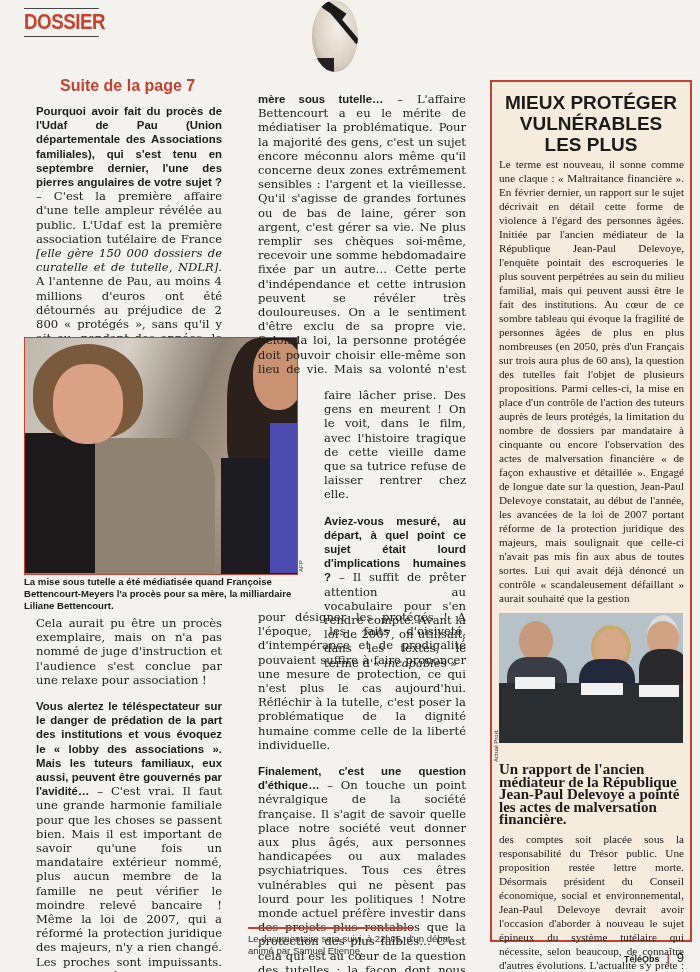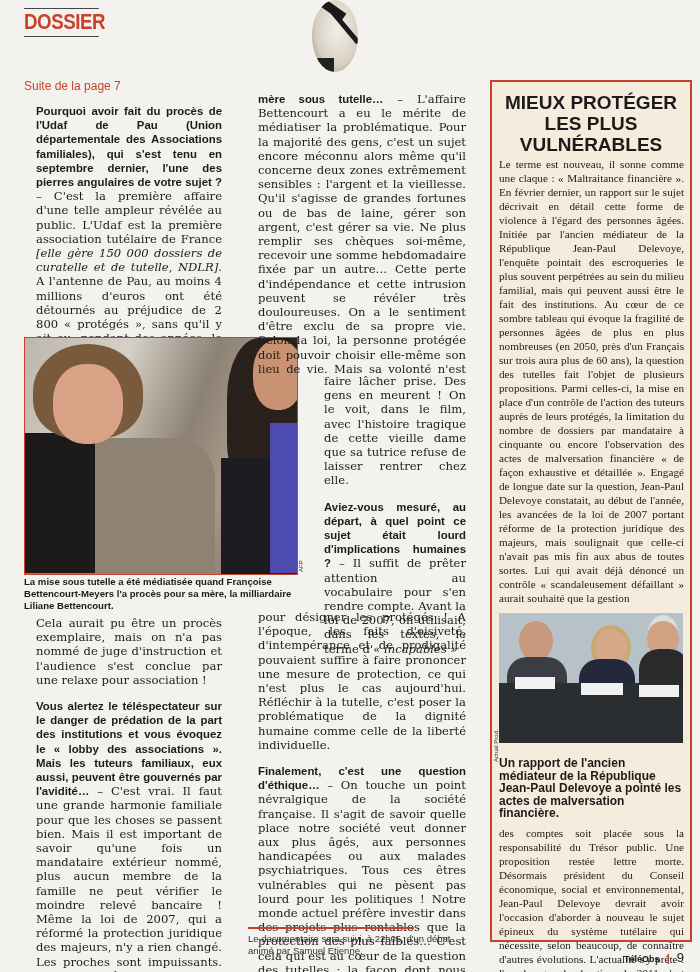--- a/index.html
+++ b/index.html
@@ -10,40 +10,40 @@
           color:#c8412c;font-family:"Liberation Sans",sans-serif;font-weight:bold;font-size:22px;
           line-height:24px;padding:1px 0 2px 0;letter-spacing:-0.5px;transform:scaleX(0.85);transform-origin:left;}
   .gavel{left:312px;top:0;width:46px;height:72px;border-radius:50%;
          background:radial-gradient(ellipse at 55% 40%,#f2efe8 0%,#d8d0c2 60%,#8d8170 100%);overflow:hidden;}
   .gavel .head{position:absolute;left:10px;top:6px;width:24px;height:9px;background:#1a1a1a;transform:rotate(35deg);}
   .gavel .handle{position:absolute;left:18px;top:12px;width:5px;height:40px;background:#1a1a1a;transform:rotate(-40deg);transform-origin:top;}
   .gavel .base{position:absolute;left:2px;top:58px;width:20px;height:14px;background:#222;}
   .col{font-size:11.6px;line-height:14.2px;text-align:justify;}
   .col p{margin:12px;}
   .q{font-family:"Liberation Sans",sans-serif;font-weight:bold;font-size:11.4px;}
-  .suite{font-family:"Liberation Sans",sans-serif;color:#c8412c;font-weight:normal;font-size:12px;line-height:12px;}
+  .suite{font-family:"Liberation Sans",sans-serif;color:#c8412c;font-weight:bold;font-size:16px;line-height:12px;margin-left:36px;}
   .photo1{left:24px;top:337px;width:272px;height:236px;border:1.5px solid #c8412c;overflow:hidden;background:#a59c90;}
   .photo1 .bg{position:absolute;inset:0;background:linear-gradient(110deg,#bdb6ac 0%,#d6d0c6 30%,#8c8175 55%,#a89888 70%,#5a4f46 100%);}
   .photo1 .woman1-hair{position:absolute;left:8px;top:6px;width:110px;height:95px;border-radius:50% 50% 40% 40%;background:#7a5a3c;}
   .photo1 .woman1-face{position:absolute;left:28px;top:26px;width:70px;height:80px;border-radius:45%;background:#d9a287;}
   .photo1 .woman1-coat{position:absolute;left:0;top:100px;width:190px;height:140px;background:#8e8373;border-radius:40px 40px 0 0;}
   .photo1 .woman1-scarf{position:absolute;left:0;top:95px;width:70px;height:140px;background:#1c1a1a;}
   .photo1 .woman2-hair{position:absolute;left:202px;top:0px;width:80px;height:150px;background:#2a211d;border-radius:40% 0 0 30%;}
   .photo1 .woman2-face{position:absolute;left:228px;top:2px;width:50px;height:70px;border-radius:45%;background:#c99272;}
   .photo1 .woman2-body{position:absolute;left:196px;top:120px;width:80px;height:120px;background:#1d1c20;}
   .photo1 .woman2-scarf{position:absolute;left:245px;top:85px;width:35px;height:150px;background:#4e4bb0;}
   .credit{font-family:"Liberation Sans",sans-serif;font-size:6px;color:#333;transform:rotate(-90deg);transform-origin:left top;}
   .caption{font-family:"Liberation Sans",sans-serif;font-weight:bold;font-size:9.6px;line-height:12px;}
   .sidebar{left:490px;top:80px;width:202px;height:862px;border:2.5px solid #c8412c;box-sizing:border-box;background:#f6ecdd;}
   .sb-title{font-family:"Liberation Sans",sans-serif;font-weight:bold;font-size:19px;line-height:21px;text-align:center;color:#1d1b1a;margin-top:10px;}
   .sb-text{font-family:Liberation Serif, serif;font-size:11.2px;line-height:14px;text-align:justify;padding:0 6px 0 7px;}
   .photo2{margin:8px 7px 0 7px;height:130px;position:relative;overflow:hidden;background:#b7c2c8;}
   .photo2 .table{position:absolute;left:0;right:0;bottom:0;height:60px;background:#2b2e30;}
   .photo2 .p{position:absolute;border-radius:50%;}
-  .sb-caption{font-family:Liberation Sans, sans-serif;font-weight:bold;font-size:12px;line-height:12.6px;padding:14px 7px 6px 7px;}
+  .sb-caption{font-family:Liberation Serif, serif;font-weight:bold;font-size:15px;line-height:12.6px;padding:20px 7px 6px 7px;}
   .sq{display:inline-block;width:6px;height:6px;background:#c8412c;margin-right:3px;vertical-align:1px;}
   .footer{font-family:"Liberation Sans",sans-serif;}
 </style>
 </head>
 <body>
 
 <div class="abs rubric">DOSSIER</div>
 <div class="abs gavel">
   <div class="handle"></div>
     <div class="head"></div>
@@ -78,21 +78,21 @@
   </p>
 
 </div>
 
 <div class="abs col" style="left:246px;top:80px;width:232px;height:294px;overflow:hidden;">
   <p>
     <span class="q">mère sous tutelle…</span><span> – L'affaire Bettencourt a eu le mérite de médiatiser la problématique. Pour la majorité des gens, c'est un sujet encore méconnu alors même qu'il concerne deux zones extrêmement sensibles : l'argent et la vieillesse. Qu'il s'agisse de grandes fortunes ou de bas de laine, gérer son argent, c'est gérer sa vie. Ne plus remplir ses chèques soi-même, recevoir une somme hebdomadaire fixée par un autre… Cette perte d'indépendance et cette intrusion peuvent se révéler très douloureuses. On a le sentiment d'être exclu de sa propre vie. Selon la loi, la personne protégée doit pouvoir choisir elle-même son lieu de vie. Mais sa volonté n'est pas toujours respectée. Quand on est à la fin de sa vie, cela peut suffire à vous</span>
   </p>
 </div>
 
-<div class="abs col" style="left:312px;top:362px;width:166px;">
+<div class="abs col" style="left:312px;top:376px;width:166px;">
   <p>faire lâcher prise. Des gens en meurent ! On le voit, dans le film, avec l'histoire tragique de cette vieille dame que sa tutrice refuse de laisser rentrer chez elle.</p>
   <p>
     <span class="q">Aviez-vous mesuré, au départ, à quel point ce sujet était lourd d'implications humaines ?</span><span> – Il suffit de prêter attention au vocabulaire pour s'en rendre compte. Avant la loi de 2007, on utilisait, dans les textes, le terme d'</span><i>« incapables »</i>
   </p>
 </div>
 
 <div class="abs col" style="left:246px;top:598px;width:232px;">
   <p> pour désigner les protégés ! A l'époque, les faits d'oisiveté, d'intempérance et de prodigalité pouvaient suffire à faire prononcer une mesure de protection, ce qui n'est plus le cas aujourd'hui. Réfléchir à la tutelle, c'est poser la problématique de la dignité humaine comme celle de la liberté individuelle.</p>
   <p>
     <span class="q">Finalement, c'est une question d'éthique…</span><span> – On touche un point névralgique de la société française. Il s'agit de savoir quelle place notre société veut donner aux plus âgés, aux personnes handicapées ou aux malades psychiatriques. Tous ces êtres vulnérables qui ne pèsent pas lourd pour les politiques ! Notre monde actuel préfère investir dans des projets plus rentables que la protection des plus faibles… C'est cela qui est au cœur de la question des tutelles : la façon dont nous voulons bâtir un « vivre ensemble ».</span>
@@ -101,22 +101,22 @@
     <span class="sq"></span><span>France recueillis par</span><br>
     <span>Marjolaine Jarry</span>
   </div>
 </div>
 <div class="abs" style="left:248px;top:927px;width:166px;height:1.5px;background:#c8412c;"></div>
 <div class="abs footer" style="left:248px;top:933px;width:225px;font-size:9.5px;line-height:11.5px;color:#333;">Le documentaire sera suivi, à 22h05, d'un débat animé par Samuel Etienne.</div>
 
 <div class="abs sidebar">
   <div class="sb-title">
     <div>MIEUX PROTÉGER</div>
+    <div>VULNÉRABLES</div>
     <div>LES PLUS</div>
-    <div>VULNÉRABLES</div>
   </div>
   <div class="sb-text" style="margin-top:2px;">Le terme est nouveau, il sonne comme une claque : « Maltraitance financière ». En février dernier, un rapport sur le sujet décrivait en détail cette forme de violence à l'égard des personnes âgées. Initiée par l'ancien médiateur de la République Jean-Paul Delevoye, l'enquête pointait des escroqueries le plus souvent perpétrées au sein du milieu familial, mais qui peuvent aussi être le fait des institutions. Au cœur de ce sombre tableau qui évoque la fragilité de personnes âgées de plus en plus nombreuses (en 2050, près d'un Français sur trois aura plus de 60 ans), la question des tutelles fait l'objet de plusieurs propositions. Parmi celles-ci, la mise en place d'un contrôle de l'action des tuteurs auprès de leurs protégés, la limitation du nombre de dossiers par mandataire à cinquante ou encore l'observation des actes de malversation financière « de façon exhaustive et détaillée ». Engagé de longue date sur la question, Jean-Paul Delevoye constatait, au début de l'année, les avancées de la loi de 2007 portant réforme de la protection juridique des majeurs, mais soulignait que celle-ci n'avait pas mis fin aux abus de toutes sortes. Lui qui avait déjà dénoncé un contrôle « scandaleusement défaillant » aurait souhaité que la gestion</div>
   <div class="photo2">
     <div class="p" style="left:20px;top:8px;width:34px;height:40px;background:#c79a7d;"></div>
     <div style="position:absolute;left:8px;top:44px;width:60px;height:50px;background:#3a3d44;border-radius:20px 20px 0 0;"></div>
     <div class="p" style="left:92px;top:12px;width:32px;height:38px;background:#d4a889;border:4px solid #c8aa70;"></div>
     <div style="position:absolute;left:80px;top:46px;width:56px;height:44px;background:#23283a;border-radius:20px 20px 0 0;"></div>
     <div class="p" style="left:148px;top:2px;width:32px;height:38px;background:#d1a385;border-top:6px solid #ddd;"></div>
     <div style="position:absolute;left:140px;top:36px;width:50px;height:50px;background:#2a2a2c;border-radius:20px 20px 0 0;"></div>
     <div class="table"></div>

